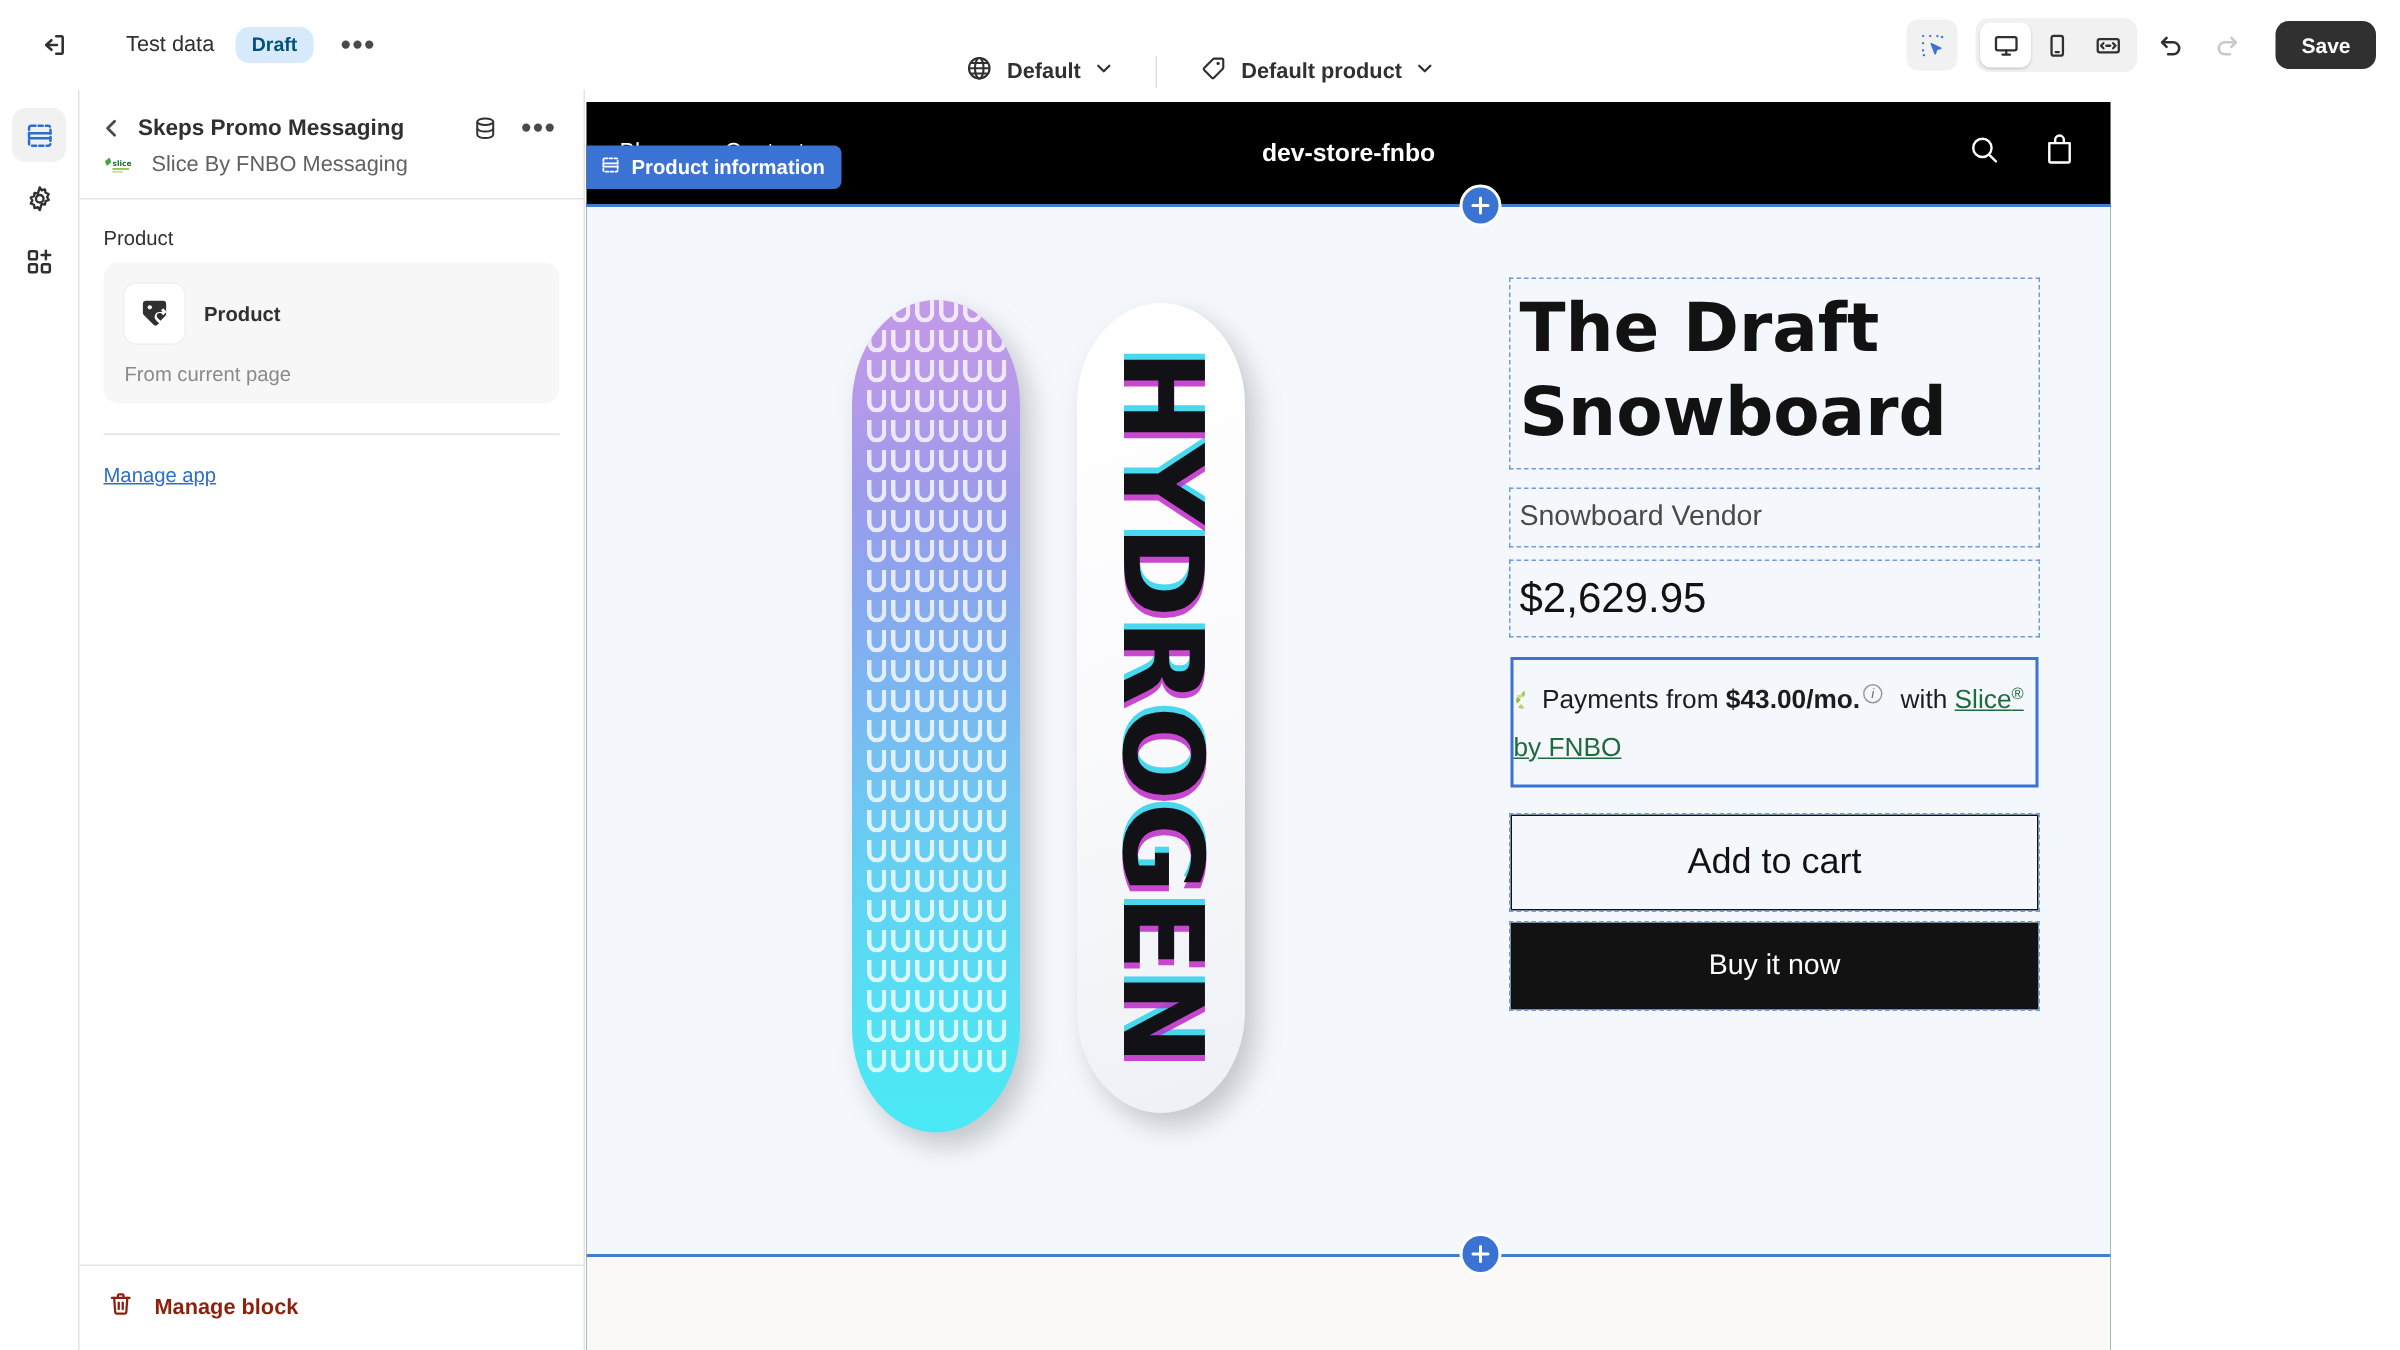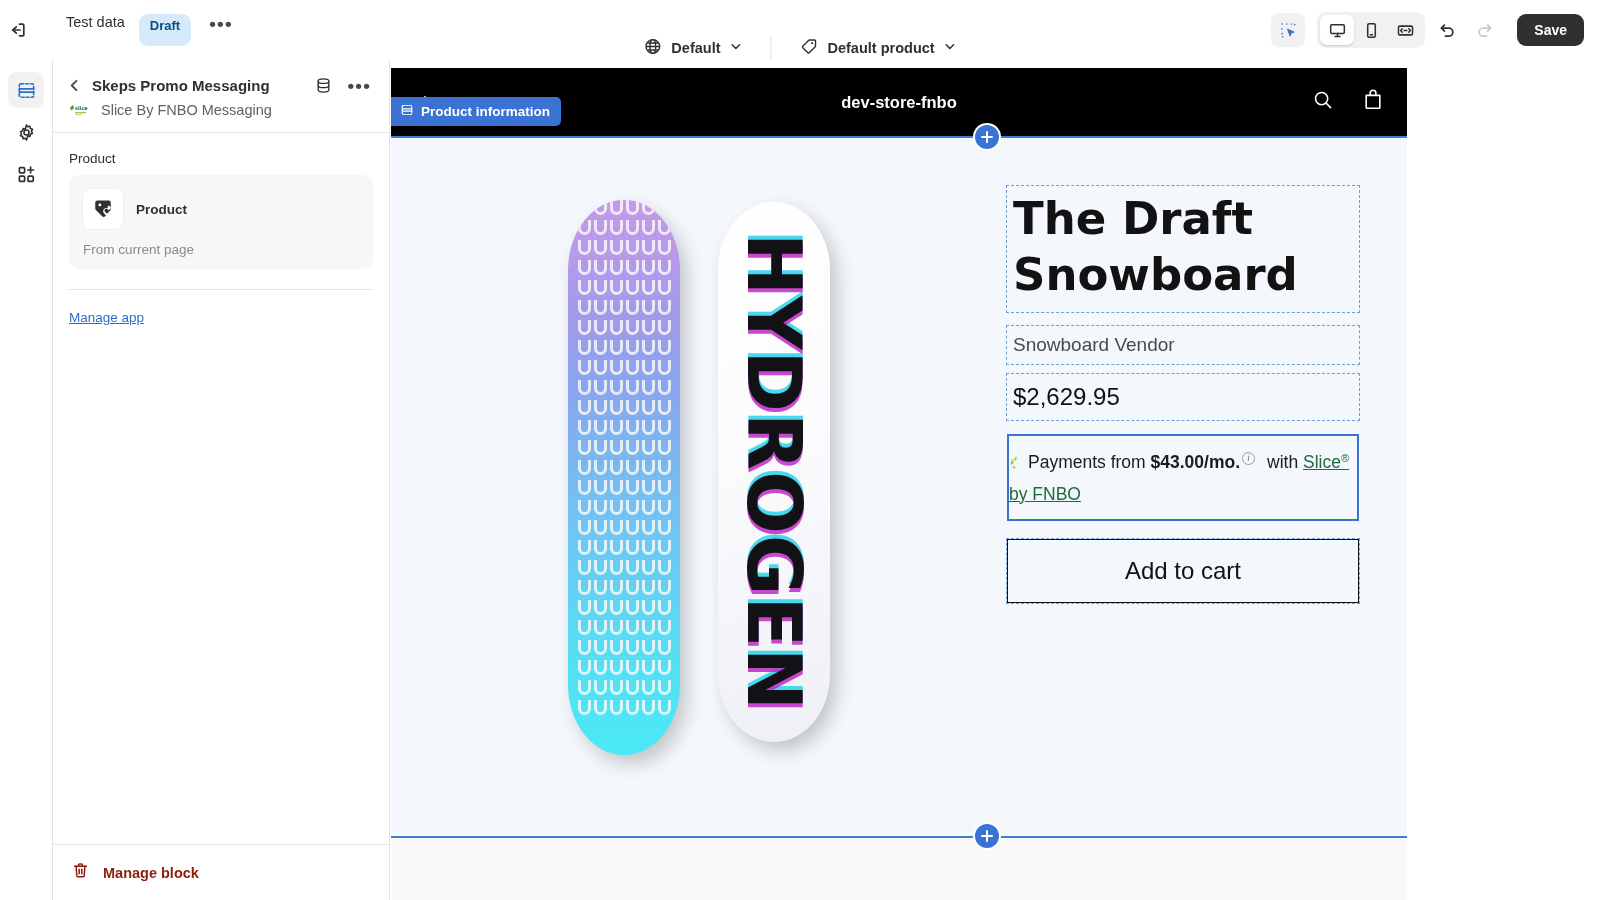--- a/index.html
+++ b/index.html
@@ -12,21 +12,21 @@
   }
 
   
   .topbar {
     position: absolute; top: 0; left: 0;
     width: 1600px; height: 60px;
     background: #ffffff;
     display: flex; align-items: center;
     z-index: 40;
   }
-  .topbar-left { display: flex; gap: 14px; padding-left: 2px; }
+  .topbar-left { display: flex; align-items: center; gap: 14px; padding-left: 20px; }
   .icon-btn {
     width: 32px; height: 32px; border-radius: 8px;
     display: flex; align-items: center; justify-content: center;
     cursor: pointer; background: transparent; border: none;
   }
   .topbar-title {
     font-size: 14.5px; color: #303030; margin-left: 18px; white-space: nowrap;
   }
   .badge-draft {
     background: #d7eafc; color: #00527c;
@@ -295,21 +295,21 @@
     font-size: 45px; line-height: 1.24;
     font-weight: 700; color: #121212;
     padding: 5px 6px 9px 6px;
   }
   .vendor {
     font-size: 19px; color: #4a4a4a;
     padding: 8px 6px;
     margin-top: 14px;
   }
   .price {
-    font-size: 24px; color: #121212;
+    font-size: 28px; color: #121212;
     padding: 9px 6px;
     margin-top: 10px;
   }
   .slice-block {
     margin-top: 14px;
     border: 2px solid #3b73d4;
     padding: 11px 8px 10px 8px;
     position: relative;
     background: transparent;
   }
@@ -811,19 +811,20 @@
           </span><span>Payments from</span>
           <span class="slice-strong">$43.00/mo.</span><span class="info-i">i</span><span>with</span>
           <a class="slice-link"><span>Slice</span><span class="slice-sup">®</span></a>
         </div>
         <div class="slice-line">
           <a class="slice-link">by FNBO</a>
         </div>
       </div>
 
       <div class="blk blk-dashed btn-add">Add to cart</div>
+      <div class="blk blk-dashed btn-buy">Buy it now</div>
     </div>
 
     <div class="plus-btn" style="left:584px; bottom:-12px;"></div>
   </div>
 
   <div class="below-fold"></div>
 </div>
 
 </body></html>

